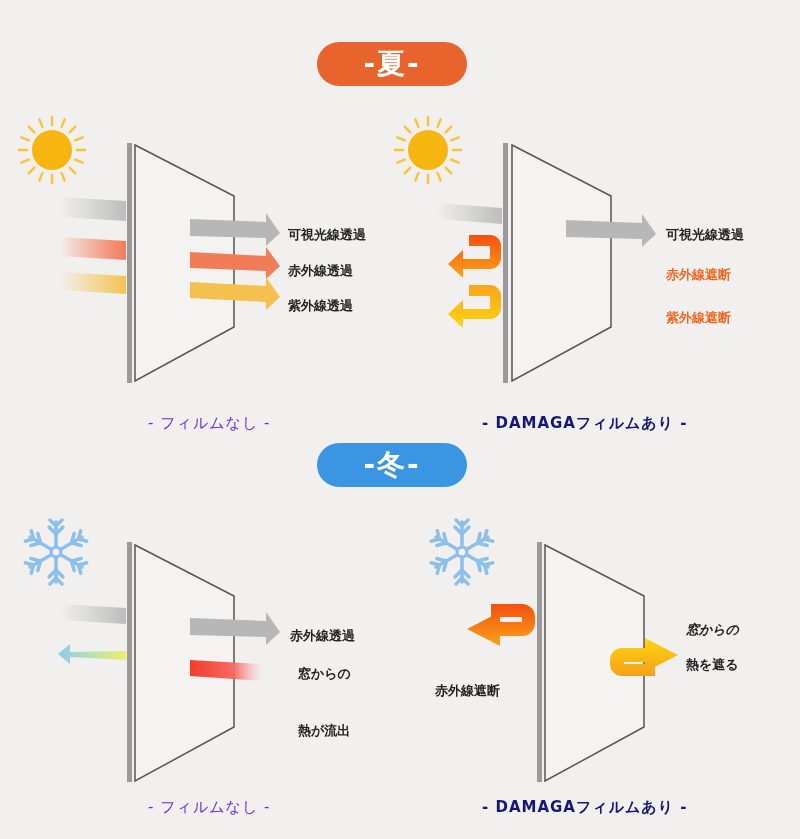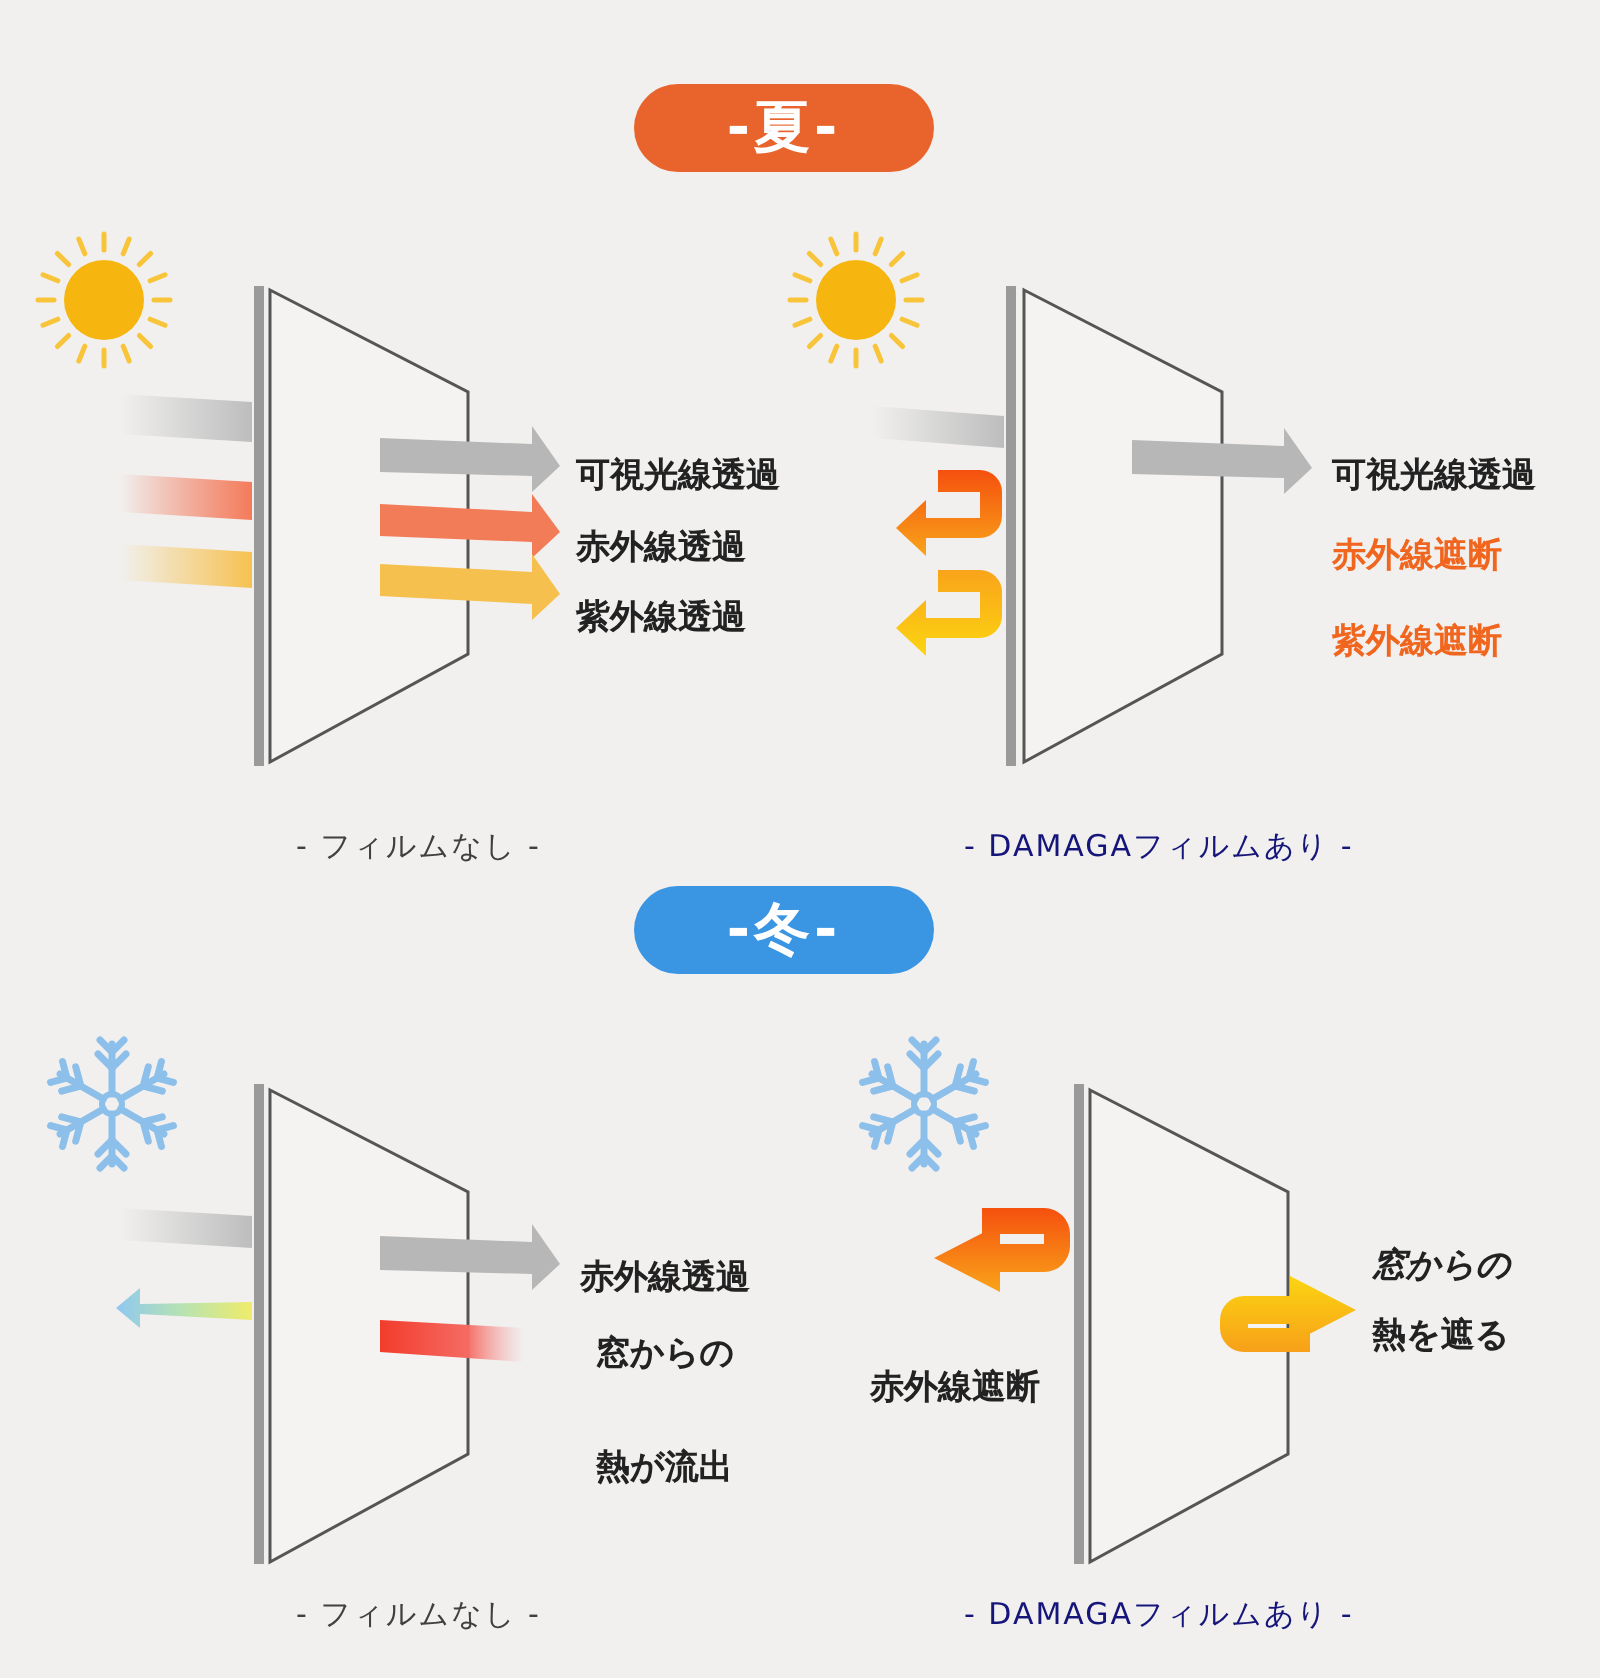--- a/index.html
+++ b/index.html
@@ -1,25 +1,25 @@
 <!DOCTYPE html>
 <html><head>
 <meta charset="utf-8">
 <style>
   html,body{margin:0;padding:0;}
   body{width:800px;height:839px;background:#f1f0ef;position:relative;overflow:hidden;font-family:"DejaVu Sans","Liberation Sans",sans-serif;}
   .pill{position:absolute;left:317px;width:150px;height:44px;border-radius:22px;color:#fff;font-weight:bold;font-size:28px;display:flex;align-items:center;justify-content:center;letter-spacing:2px;}
   .pill.summer{top:42px;background:#e8642c;}
   .pill.winter{top:443px;background:#3a95e3;}
   svg{position:absolute;left:0;top:0;}
-  .lbl{position:absolute;font-size:17px;font-weight:bold;color:#222;white-space:nowrap;}
+  .lbl{position:absolute;font-size:13px;font-weight:bold;color:#222;white-space:nowrap;}
   .lbl.orange{color:#f0661f;}
   .cap{position:absolute;font-size:15px;white-space:nowrap;letter-spacing:1px;}
-  .cap.gray{color:#404040;}
-  .cap.navy{color:#16167a;font-weight:normal;}
+  .cap.gray{color:#6d28d9;}
+  .cap.navy{color:#16167a;font-weight:bold;}
 </style>
 </head>
 <body>
 
 <div class="pill summer">-夏-</div>
 
 <svg width="800" height="839" viewBox="0 0 800 839">
   <defs>
     <linearGradient id="gGray" x1="0" x2="1">
         <stop offset="0" stop-color="#bdbdbd" stop-opacity="0"></stop>

